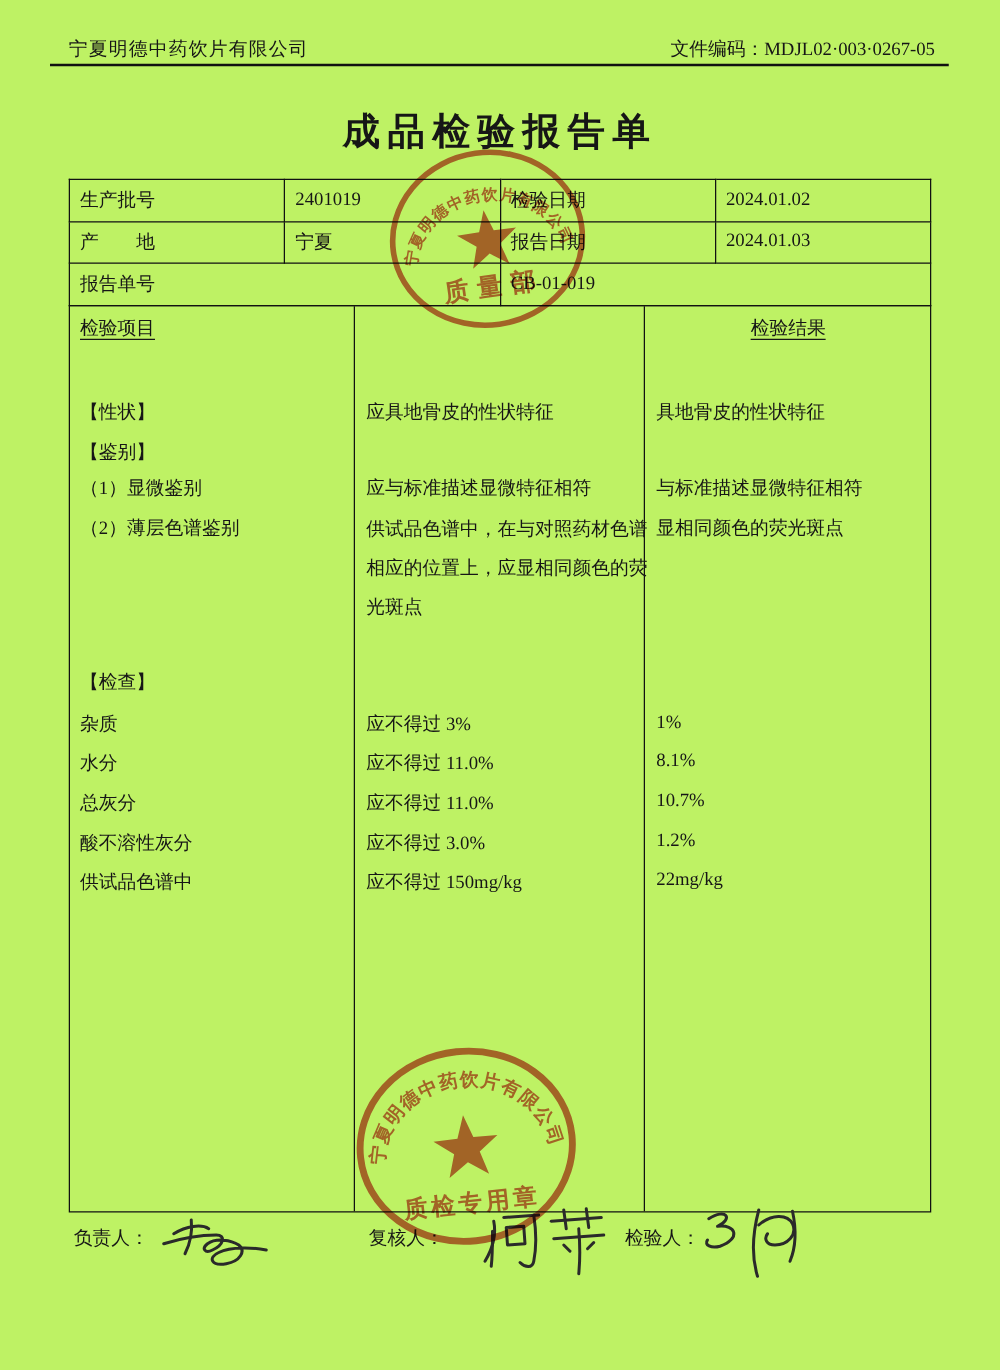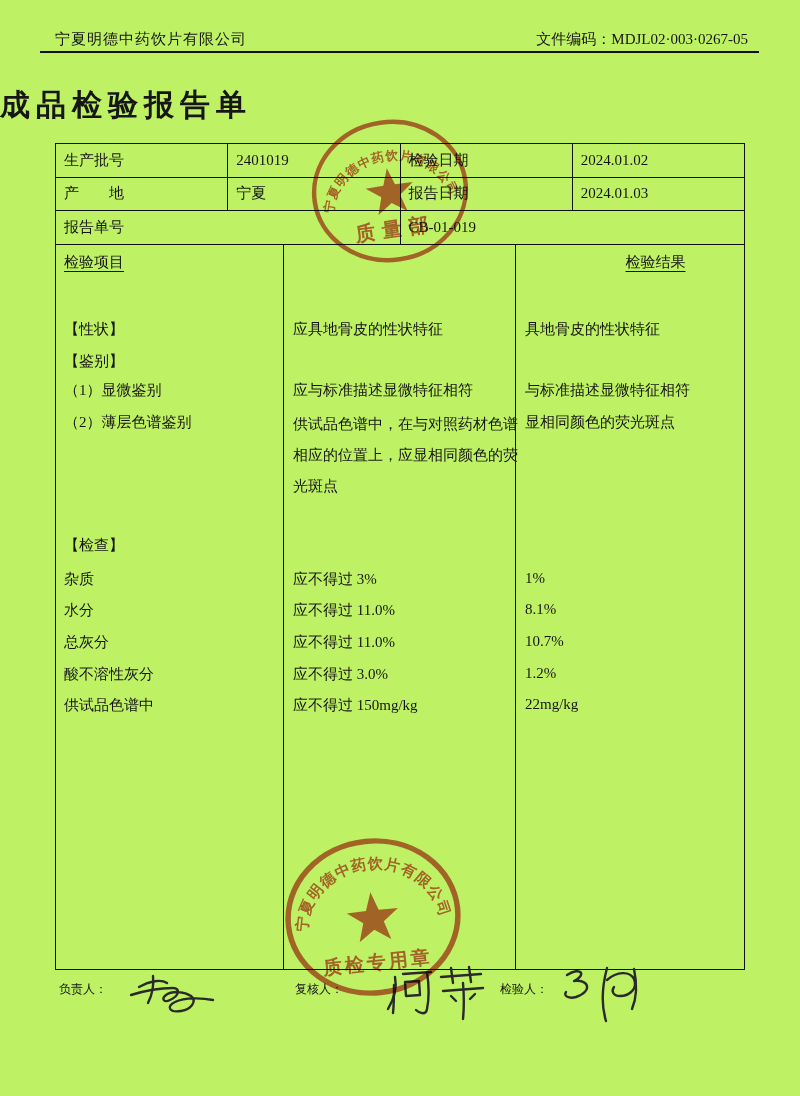--- a/index.html
+++ b/index.html
@@ -3,48 +3,48 @@
 <meta charset="utf-8">
 <style>
   html,body{margin:0;padding:0;background:#fff;}
   .page{position:relative;width:800px;height:1096px;background:#bef264;overflow:hidden;
         font-family:"Liberation Serif","DejaVu Serif",serif;color:#161616;}
   
   .hdr-company{position:absolute;left:55px;top:30px;font-size:15px;letter-spacing:1px;}
   .hdr-code{position:absolute;right:52px;top:30px;font-size:15px;}
   .hdr-rule{position:absolute;left:40px;top:51px;width:719px;height:2px;background:#111;}
   
-  .title{position:absolute;left:0;right:0;top:85px;text-align:left;font-size:30px;
+  .title{position:absolute;left:0;right:0;top:85px;text-align:center;font-size:30px;
          font-weight:bold;letter-spacing:6px;font-family:Liberation Serif, serif;}
   
   .report{position:absolute;left:55px;top:143px;width:690px;font-size:15px;}
   table.info{border-collapse:collapse;width:690px;table-layout:fixed;}
   table.info td{border:1px solid #111;height:32.5px;padding:0 0 0 8px;font-size:15px;
                 white-space:nowrap;overflow:hidden;}
   .c1{width:76px;} .c2{width:258px;} .c3{width:96px;} .c4{width:260px;}
   td.val{padding-left:12px;}
   
   .section{position:relative;height:726px;border:1px solid #111;margin-top:-1px;box-sizing:border-box;}
   .vline{position:absolute;top:0;bottom:0;width:1px;background:#111;}
   .v1{left:227px;} .v2{left:459px;}
   .colhead{position:absolute;top:8px;font-size:15px;text-decoration:underline;text-underline-offset:4px;}
   .ch-item{left:8px;}
   .ch-std{left:227px;width:232px;text-align:center;}
-  .ch-res{left:459px;width:231px;text-align:center;padding-left:25px;}
+  .ch-res{left:459px;width:231px;text-align:center;}
   .ln{position:absolute;font-size:15px;white-space:nowrap;}
   .li{left:8px;}   
   .ls{left:237px;} 
   .lr{left:469px;} 
   .wrap{white-space:normal;width:226px;line-height:31px;}
   
   .conclusion{border:1px solid #111;margin-top:-1px;height:27px;line-height:27px;
               padding-left:8px;box-sizing:content-box;font-size:15px;white-space:nowrap;}
   .conclusion b{letter-spacing:1px;}
   
-  .signs{position:relative;height:60px;margin-top:5px;font-size:12px;}
+  .signs{position:relative;height:60px;margin-top:5px;font-size:15px;}
   .sig-label{position:absolute;top:6px;}
   .sig{position:absolute;}
   .sig path{fill:none;stroke:#2a2a2a;stroke-width:2.4;stroke-linecap:round;stroke-linejoin:round;}
   
   .stamp{position:absolute;mix-blend-mode:multiply;opacity:.88;}
   .stamp ellipse{fill:none;stroke:currentColor;}
   .stamp text{fill:currentColor;font-family:"Liberation Serif","DejaVu Serif",serif;font-weight:bold;}
   .stamp polygon{fill:currentColor;}
 </style>
 </head>

